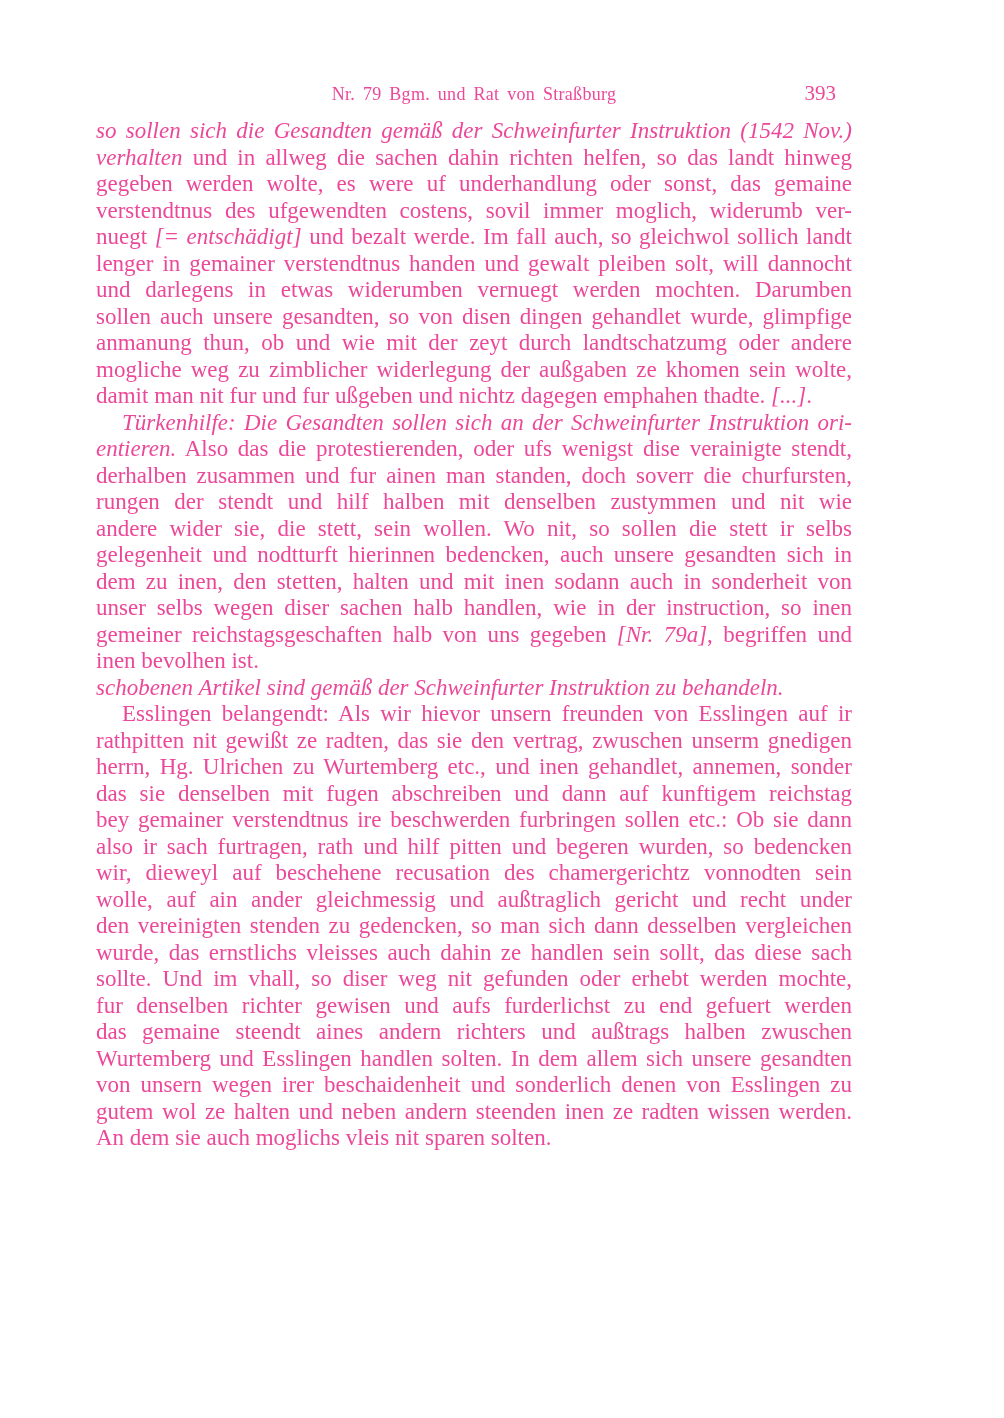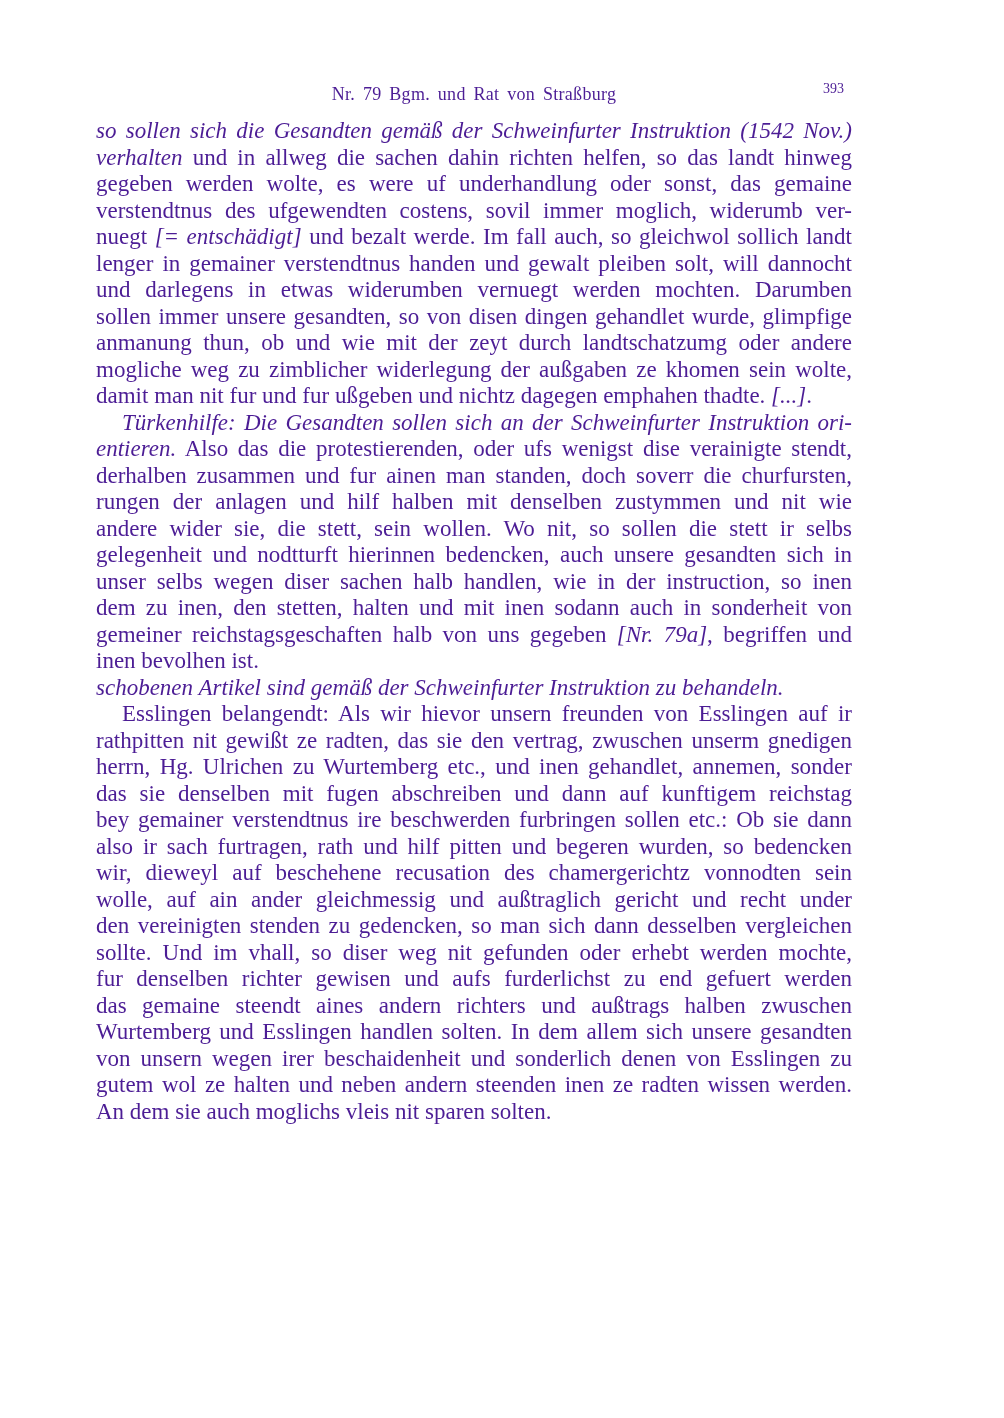--- a/index.html
+++ b/index.html
@@ -6,21 +6,21 @@
     margin: 0;
     padding: 0;
     background: #e8e8e8;
   }
   .page {
     position: relative;
     width: 1004px;
     height: 1418px;
     margin: 0 auto;
     background: #ffffff;
-    color: #4c1d95;
+    color: #ec4899;
     font-family: "Liberation Serif", "DejaVu Serif", serif;
     overflow: hidden;
   }
   .content {
     position: absolute;
     left: 96px;
     top: 84px;
     width: 756px;
   }
   .running-head {
@@ -32,23 +32,23 @@
     position: absolute;
     left: 0;
     right: 0;
     top: 0;
     text-align: center;
     word-spacing: 3px;
     letter-spacing: 0.3px;
   }
   .page-number {
     position: absolute;
-    right: 8px;
+    right: 16px;
     top: -3px;
-    font-size: 14px;
+    font-size: 21px;
     margin-left: 28px;
   }
   .body-text {
     margin-top: 10px;
   }
   .line {
     font-size: 23px;
     line-height: 26.5px;
     height: 26.5px;
     text-align: justify;
@@ -76,50 +76,51 @@
     </div>
     <div class="body-text" id="body-text">
         <div class="paragraph">
           <div class="line"><em>so sollen sich die Gesandten gemäß der Schweinfurter Instruktion (1542 Nov.)</em></div>
           <div class="line"><em>verhalten</em><span> und in allweg die sachen dahin richten helfen, so das landt hinweg</span></div>
           <div class="line"><span>gegeben werden wolte, es were uf underhandlung oder sonst, das gemaine</span></div>
           <div class="line"><span>verstendtnus des ufgewendten costens, sovil immer moglich, widerumb ver-</span></div>
           <div class="line"><span>nuegt </span><em>[= entschädigt]</em><span> und bezalt werde. Im fall auch, so gleichwol sollich landt</span></div>
           <div class="line"><span>lenger in gemainer verstendtnus handen und gewalt pleiben solt, will dannocht</span></div>
           <div class="line"><span>und darlegens in etwas widerumben vernuegt werden mochten. Darumben</span></div>
-          <div class="line"><span>sollen immer unsere gesandten, so von disen dingen gehandlet wurde, glimpfige</span></div>
+          <div class="line"><span>sollen auch unsere gesandten, so von disen dingen gehandlet wurde, glimpfige</span></div>
           <div class="line"><span>anmanung thun, ob und wie mit der zeyt durch landtschatzumg oder andere</span></div>
           <div class="line"><span>mogliche weg zu zimblicher widerlegung der außgaben ze khomen sein wolte,</span></div>
           <div class="line last"><span>damit man nit fur und fur ußgeben und nichtz dagegen emphahen thadte. </span><em>[...]</em><span>.</span></div>
         </div>
         <div class="paragraph">
           <div class="line indent"><em>Türkenhilfe: Die Gesandten sollen sich an der Schweinfurter Instruktion ori-</em></div>
           <div class="line"><em>entieren.</em><span> Also das die protestierenden, oder ufs wenigst dise verainigte stendt,</span></div>
           <div class="line"><span>derhalben zusammen und fur ainen man standen, doch soverr die churfursten,</span></div>
-          <div class="line"><span>rungen der anlagen und hilf halben mit denselben zustymmen und nit wie</span></div>
+          <div class="line"><span>rungen der stendt und hilf halben mit denselben zustymmen und nit wie</span></div>
           <div class="line"><span>andere wider sie, die stett, sein wollen. Wo nit, so sollen die stett ir selbs</span></div>
           <div class="line"><span>gelegenheit und nodtturft hierinnen bedencken, auch unsere gesandten sich in</span></div>
+          <div class="line"><span>dem zu inen, den stetten, halten und mit inen sodann auch in sonderheit von</span></div>
           <div class="line"><span>unser selbs wegen diser sachen halb handlen, wie in der instruction, so inen</span></div>
-          <div class="line"><span>dem zu inen, den stetten, halten und mit inen sodann auch in sonderheit von</span></div>
           <div class="line"><span>gemeiner reichstagsgeschaften halb von uns gegeben </span><em>[Nr. 79a]</em><span>, begriffen und</span></div>
           <div class="line last"><span>inen bevolhen ist.</span></div>
         </div>
         <div class="paragraph">
           <div class="line last"><em>schobenen Artikel sind gemäß der Schweinfurter Instruktion zu behandeln.</em></div>
         </div>
         <div class="paragraph">
           <div class="line indent"><span>Esslingen belangendt: Als wir hievor unsern freunden von Esslingen auf ir</span></div>
           <div class="line"><span>rathpitten nit gewißt ze radten, das sie den vertrag, zwuschen unserm gnedigen</span></div>
           <div class="line"><span>herrn, Hg. Ulrichen zu Wurtemberg etc., und inen gehandlet, annemen, sonder</span></div>
           <div class="line"><span>das sie denselben mit fugen abschreiben und dann auf kunftigem reichstag</span></div>
           <div class="line"><span>bey gemainer verstendtnus ire beschwerden furbringen sollen etc.: Ob sie dann</span></div>
           <div class="line"><span>also ir sach furtragen, rath und hilf pitten und begeren wurden, so bedencken</span></div>
           <div class="line"><span>wir, dieweyl auf beschehene recusation des chamergerichtz vonnodten sein</span></div>
           <div class="line"><span>wolle, auf ain ander gleichmessig und außtraglich gericht und recht under</span></div>
           <div class="line"><span>den vereinigten stenden zu gedencken, so man sich dann desselben vergleichen</span></div>
+          <div class="line"><span>wurde, das ernstlichs vleisses auch dahin ze handlen sein sollt, das diese sach</span></div>
           <div class="line"><span>sollte. Und im vhall, so diser weg nit gefunden oder erhebt werden mochte,</span></div>
           <div class="line"><span>fur denselben richter gewisen und aufs furderlichst zu end gefuert werden</span></div>
           <div class="line"><span>das gemaine steendt aines andern richters und außtrags halben zwuschen</span></div>
           <div class="line"><span>Wurtemberg und Esslingen handlen solten. In dem allem sich unsere gesandten</span></div>
           <div class="line"><span>von unsern wegen irer beschaidenheit und sonderlich denen von Esslingen zu</span></div>
           <div class="line"><span>gutem wol ze halten und neben andern steenden inen ze radten wissen werden.</span></div>
           <div class="line last"><span>An dem sie auch moglichs vleis nit sparen solten.</span></div>
         </div>
       </div>
   </div>

